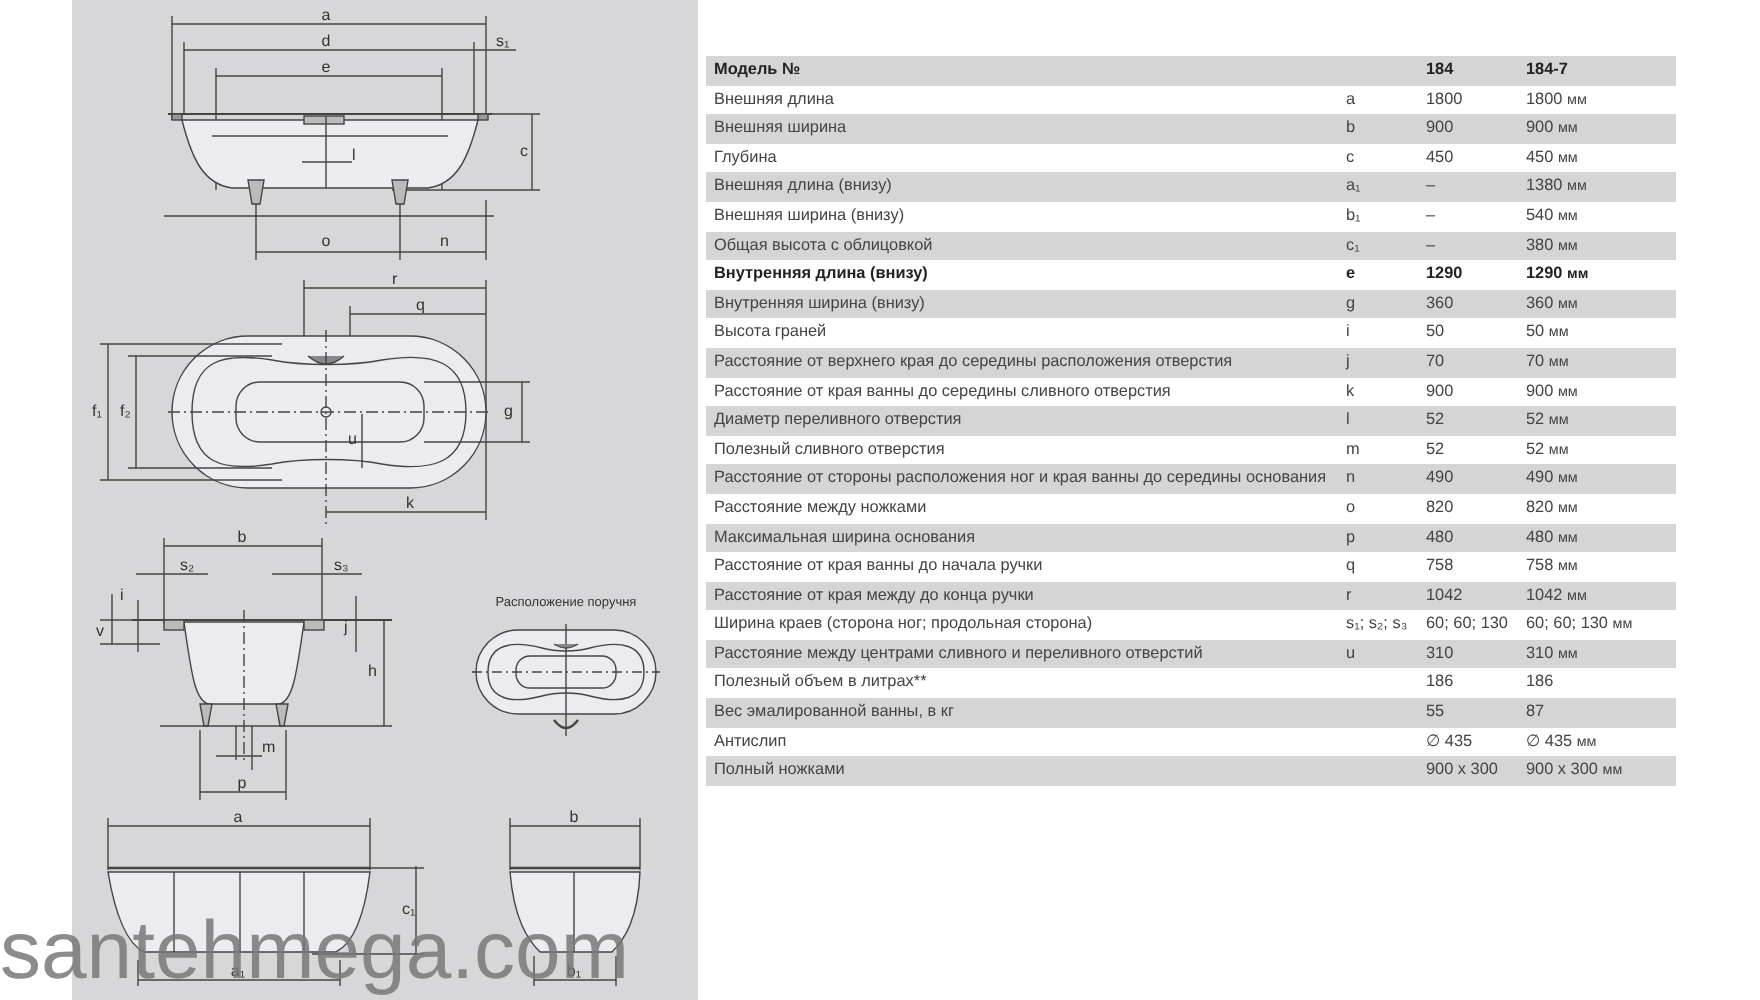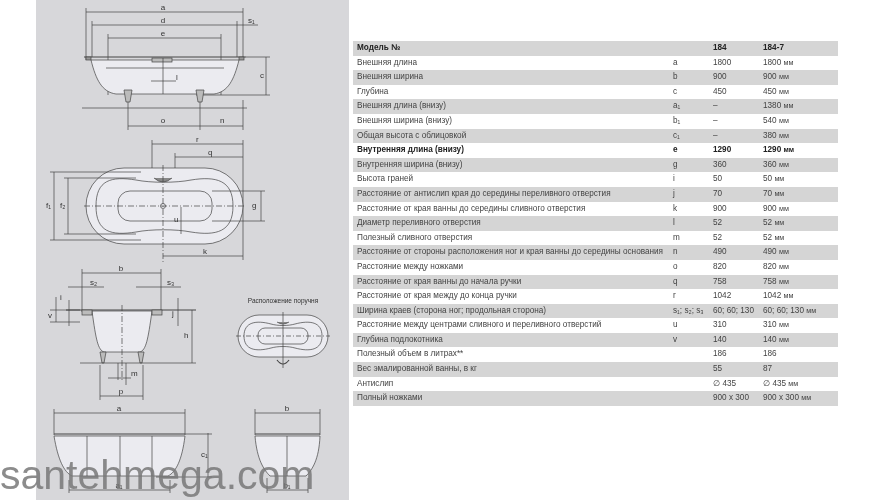--- a/index.html
+++ b/index.html
@@ -15,21 +15,21 @@
     .dcaption { font-family: "Liberation Sans", sans-serif; font-size: 6.5px; fill: #333; }
 
     .watermark {
       position: absolute; left: 0; top: 452px;
       font-family: "Liberation Sans", sans-serif; font-size: 41px; font-weight: 400;
       color: rgba(120,120,120,0.85); letter-spacing: 0px;
       pointer-events: none;
     }
 
     .spec-table {
-      position: absolute; left: 353px; top: 41px; width: 485px;
+      position: absolute; left: 353px; top: 28px; width: 485px;
       border-collapse: collapse; font-size: 8.2px; color: #444;
     }
     .spec-table td { height: 14.6px; padding: 0 4px; white-space: nowrap; line-height: 14.6px; }
     .spec-table tr:nth-child(odd) td { background: #d5d5d5; }
     .spec-table tr:nth-child(even) td { background: #ffffff; }
     .spec-table td.c-label { width: 316px; }
     .spec-table td.c-sym { width: 40px; }
     .spec-table td.c-v1 { width: 50px; }
     .spec-table td.c-v2 { width: 79px; text-align: left; padding-right: 7px; }
     .spec-table tr.bold td { font-weight: 700; color: #222; }
@@ -279,21 +279,21 @@
         <td class="c-v1">360</td>
         <td class="c-v2"><span>360</span> <span class="unit">мм</span></td>
       </tr>
       <tr>
         <td class="c-label">Высота граней</td>
         <td class="c-sym">i</td>
         <td class="c-v1">50</td>
         <td class="c-v2"><span>50</span> <span class="unit">мм</span></td>
       </tr>
       <tr>
-        <td class="c-label">Расстояние от антислип края до середины переливного отверстия</td>
+        <td class="c-label">Расстояние от верхнего края до середины расположения отверстия</td>
         <td class="c-sym">j</td>
         <td class="c-v1">70</td>
         <td class="c-v2"><span>70</span> <span class="unit">мм</span></td>
       </tr>
       <tr>
         <td class="c-label">Расстояние от края ванны до середины сливного отверстия</td>
         <td class="c-sym">k</td>
         <td class="c-v1">900</td>
         <td class="c-v2"><span>900</span> <span class="unit">мм</span></td>
       </tr>
@@ -315,20 +315,26 @@
         <td class="c-v1">490</td>
         <td class="c-v2"><span>490</span> <span class="unit">мм</span></td>
       </tr>
       <tr>
         <td class="c-label">Расстояние между ножками</td>
         <td class="c-sym">o</td>
         <td class="c-v1">820</td>
         <td class="c-v2"><span>820</span> <span class="unit">мм</span></td>
       </tr>
       <tr>
+        <td class="c-label">Максимальная ширина основания</td>
+        <td class="c-sym">p</td>
+        <td class="c-v1">480</td>
+        <td class="c-v2"><span>480</span> <span class="unit">мм</span></td>
+      </tr>
+      <tr>
         <td class="c-label">Расстояние от края ванны до начала ручки</td>
         <td class="c-sym">q</td>
         <td class="c-v1">758</td>
         <td class="c-v2"><span>758</span> <span class="unit">мм</span></td>
       </tr>
       <tr>
         <td class="c-label">Расстояние от края между до конца ручки</td>
         <td class="c-sym">r</td>
         <td class="c-v1">1042</td>
         <td class="c-v2"><span>1042</span> <span class="unit">мм</span></td>
@@ -339,26 +345,20 @@
         <td class="c-v1">60; 60; 130</td>
         <td class="c-v2"><span>60; 60; 130</span> <span class="unit">мм</span></td>
       </tr>
       <tr>
         <td class="c-label">Расстояние между центрами сливного и переливного отверстий</td>
         <td class="c-sym">u</td>
         <td class="c-v1">310</td>
         <td class="c-v2"><span>310</span> <span class="unit">мм</span></td>
       </tr>
       <tr>
-        <td class="c-label">Глубина подлокотника</td>
-        <td class="c-sym">v</td>
-        <td class="c-v1">140</td>
-        <td class="c-v2"><span>140</span> <span class="unit">мм</span></td>
-      </tr>
-      <tr>
         <td class="c-label">Полезный объем в литрах**</td>
         <td class="c-sym"></td>
         <td class="c-v1">186</td>
         <td class="c-v2"><span>186</span></td>
       </tr>
       <tr>
         <td class="c-label">Вес эмалированной ванны, в кг</td>
         <td class="c-sym"></td>
         <td class="c-v1">55</td>
         <td class="c-v2"><span>87</span></td>

